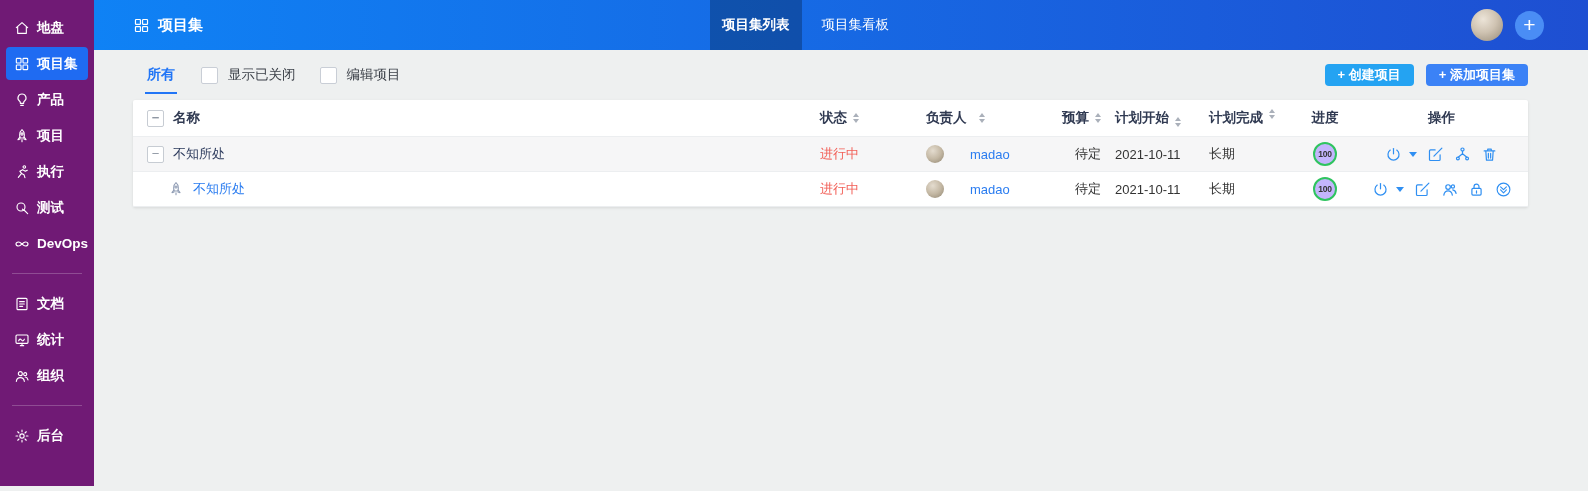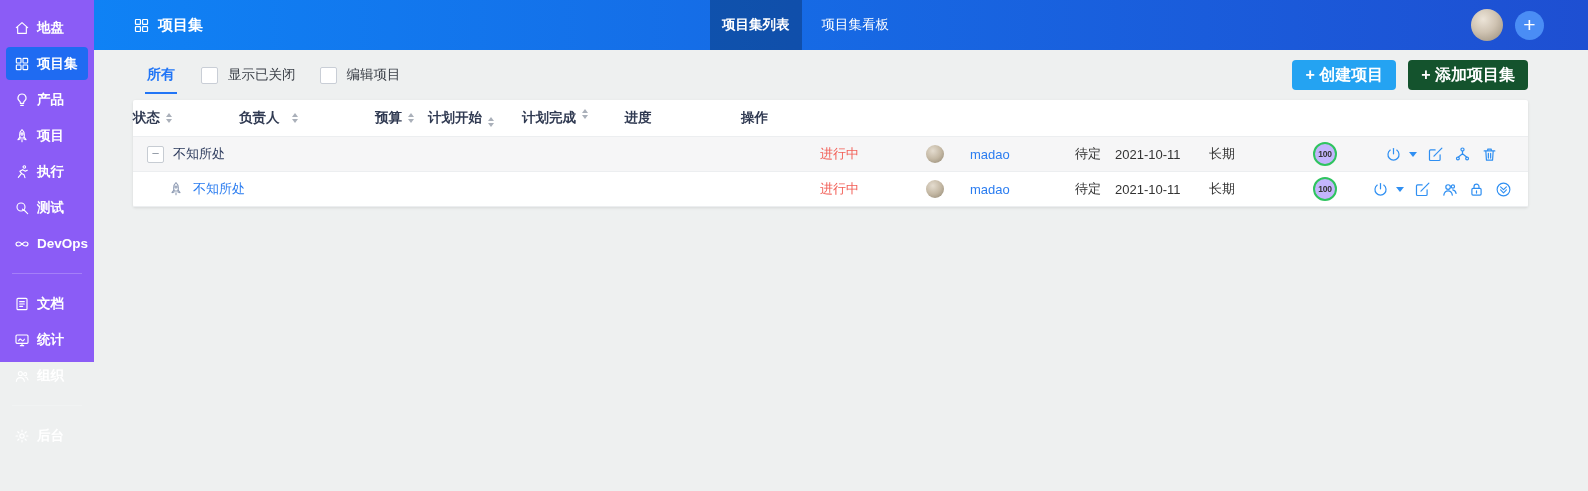--- a/index.html
+++ b/index.html
@@ -3,21 +3,21 @@
 <meta charset="utf-8">
 <style>
   html,body{margin:0;padding:0;}
   body{width:1588px;height:491px;position:relative;overflow:hidden;
        background:#eef0f0;font-family:"Liberation Sans","DejaVu Sans",sans-serif;
        -webkit-font-smoothing:antialiased;}
   svg{display:block;}
   .ic{stroke:currentColor;fill:none;stroke-width:1.7;stroke-linecap:round;stroke-linejoin:round;}
 
   
-  .sidebar{position:absolute;left:0;top:0;width:94px;height:362px;background:#8b5cf6;z-index:3;}
+  .sidebar{position:absolute;left:0;top:0;width:94px;height:486px;background:#701a75;z-index:3;}
   .side-nav{padding-top:8px;}
   .side-item{display:flex;align-items:center;gap:7px;height:33px;margin:3px 6px;
              padding:0 0 0 8px;border-radius:4px;color:#fff;font-size:13.5px;
              font-weight:600;cursor:pointer;white-space:nowrap;}
   .side-item .s-ic{width:16px;height:16px;flex:0 0 16px;color:#fff;}
   .side-item.active{background:#1f6bf2;}
   .side-divider{height:1px;background:rgba(255,255,255,.22);margin:13px 12px;}
 
   
   .main{position:absolute;left:94px;top:0;width:1494px;height:491px;}
@@ -38,24 +38,24 @@
   .plus-btn::before{content:"+";font-size:21px;font-weight:400;line-height:1;margin-top:-2px;}
 
   
   .toolbar{height:50px;display:flex;align-items:center;padding:0 60px 0 51px;}
   .filter-all{position:relative;color:#2175f6;font-size:14px;font-weight:700;cursor:pointer;padding:0 2px;}
   .filter-all::after{content:"";position:absolute;left:0;right:0;bottom:-10px;height:2px;background:#2175f6;}
   .chk-group{display:flex;align-items:center;gap:10px;margin-left:24px;cursor:pointer;}
   .checkbox{width:15px;height:15px;border:1px solid #c9ced6;border-radius:2px;background:#fff;}
   .chk-label{font-size:13.5px;color:#3a3f47;}
   .tb-spacer{flex:1;}
-  .btn{height:30px;display:flex;align-items:center;border:none;border-radius:4px;color:#fff;
-       font-size:16px;font-weight:600;padding:0 13px;cursor:pointer;font-family:inherit;}
+  .btn{height:22px;display:flex;align-items:center;border:none;border-radius:4px;color:#fff;
+       font-size:13px;font-weight:600;padding:0 13px;cursor:pointer;font-family:inherit;}
   .btn-create{background:#24a3f2;margin-right:12px;}
-  .btn-add{background:#14532d;}
+  .btn-add{background:#3b82f6;}
 
   
   .table-card{margin-left:39px;width:1395px;background:#fff;border-radius:2px;
               box-shadow:0 1px 3px rgba(0,0,0,.10);font-size:13px;color:#333;}
   .t-row{display:flex;align-items:center;border-bottom:1px solid #eceef0;height:34px;}
   .t-head{height:36px;font-weight:700;color:#303a52;font-size:13.5px;}
   .t-row.alt{background:#f6f6f7;}
   .col-name{flex:1;display:flex;align-items:center;gap:9px;padding-left:14px;min-width:0;}
   .col-status{width:106px;flex:0 0 106px;display:flex;align-items:center;}
   .col-owner{width:120px;flex:0 0 120px;display:flex;align-items:center;gap:6px;}
@@ -239,20 +239,24 @@
       <span class="chk-label">编辑项目</span>
     </label>
     <div class="tb-spacer"></div>
     <button class="btn btn-create">+ 创建项目</button>
     <button class="btn btn-add">+ 添加项目集</button>
   </div>
 
   <div class="table-card">
 
     <div class="t-row t-head">
+      <div class="col-name">
+        <span class="minus-box"></span>
+        <span>名称</span>
+      </div>
       <div class="col-status">
         <span>状态</span>
         <span class="sort">
             <i class="up"></i>
             <i class="dn"></i>
           </span>
       </div>
       <div class="col-owner">
         <span>负责人</span>
         <span class="sort">

